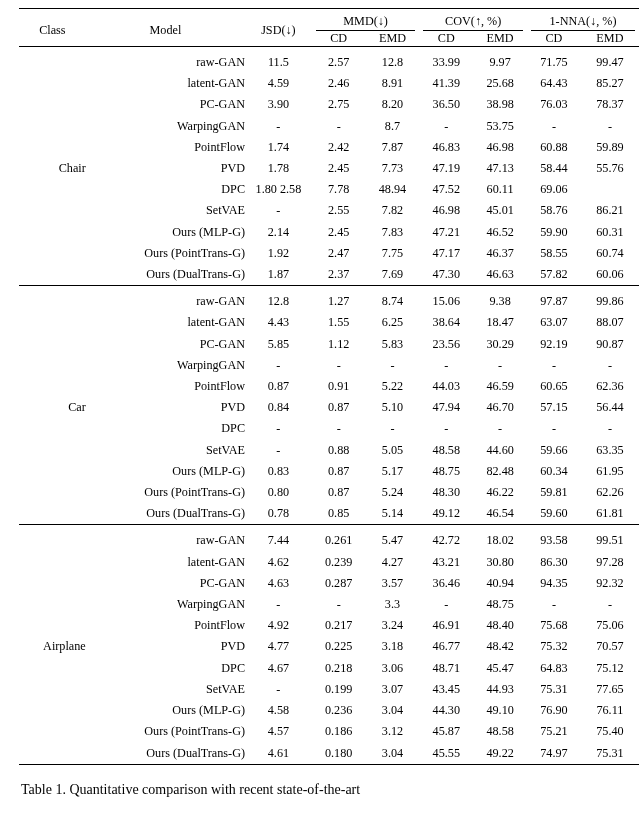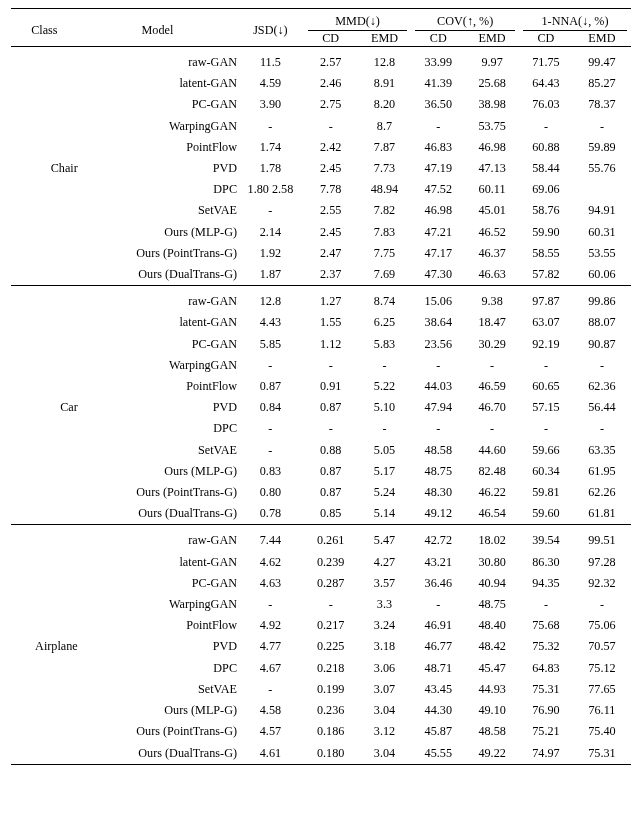--- a/index.html
+++ b/index.html
@@ -12,21 +12,21 @@
     height: 816px;
     font-family: "Liberation Serif", serif;
     color: #000000;
     overflow: hidden;
   }
   #root {
     width: 640px;
     height: 816px;
     position: relative;
     box-sizing: border-box;
-    padding: 8px 10px 0 11px;
+    padding: 8px 10px 0 19px;
   }
   table.results {
     border-collapse: collapse;
     width: 620px;
     font-size: 12.2px;
     table-layout: fixed;
   }
   table.results td, table.results th {
     padding: 0;
     font-weight: normal;
@@ -230,41 +230,41 @@
           <td class="col-num"></td>
         </tr>
         <tr class="data-row">
           <td class="col-model">SetVAE</td>
           <td class="col-num">-</td>
           <td class="col-num">2.55</td>
           <td class="col-num">7.82</td>
           <td class="col-num">46.98</td>
           <td class="col-num">45.01</td>
           <td class="col-num">58.76</td>
-          <td class="col-num">94.91</td>
+          <td class="col-num">86.21</td>
         </tr>
         <tr class="data-row">
           <td class="col-model">Ours (MLP-G)</td>
           <td class="col-num">2.14</td>
           <td class="col-num">2.45</td>
           <td class="col-num">7.83</td>
           <td class="col-num">47.21</td>
           <td class="col-num">46.52</td>
           <td class="col-num">59.90</td>
           <td class="col-num">60.31</td>
         </tr>
         <tr class="data-row">
           <td class="col-model">Ours (PointTrans-G)</td>
           <td class="col-num">1.92</td>
           <td class="col-num">2.47</td>
           <td class="col-num">7.75</td>
           <td class="col-num">47.17</td>
           <td class="col-num">46.37</td>
           <td class="col-num">58.55</td>
-          <td class="col-num">53.55</td>
+          <td class="col-num">60.74</td>
         </tr>
         <tr class="data-row">
           <td class="col-model">Ours (DualTrans-G)</td>
           <td class="col-num">1.87</td>
           <td class="col-num bold">2.37</td>
           <td class="col-num bold">7.69</td>
           <td class="col-num bold">47.30</td>
           <td class="col-num">46.63</td>
           <td class="col-num bold">57.82</td>
           <td class="col-num">60.06</td>
@@ -393,21 +393,21 @@
           <td colspan="9"></td>
         </tr>
         <tr class="data-row">
           <td class="class-label" rowspan="11">Airplane</td>
           <td class="col-model">raw-GAN</td>
           <td class="col-num">7.44</td>
           <td class="col-num">0.261</td>
           <td class="col-num">5.47</td>
           <td class="col-num">42.72</td>
           <td class="col-num">18.02</td>
-          <td class="col-num">39.54</td>
+          <td class="col-num">93.58</td>
           <td class="col-num">99.51</td>
         </tr>
         <tr class="data-row">
           <td class="col-model">latent-GAN</td>
           <td class="col-num">4.62</td>
           <td class="col-num">0.239</td>
           <td class="col-num">4.27</td>
           <td class="col-num">43.21</td>
           <td class="col-num">30.80</td>
           <td class="col-num">86.30</td>
@@ -505,14 +505,15 @@
         </tr>
         <tr class="rule-bot">
           <td colspan="9"></td>
         </tr>
         <tr class="spacer-row">
           <td colspan="9"></td>
         </tr>
       </tbody>
   </table>
 
+  <div class="caption">Table 1.   Quantitative comparison with recent state-of-the-art</div>
 
 </div>
 
 </body></html>

